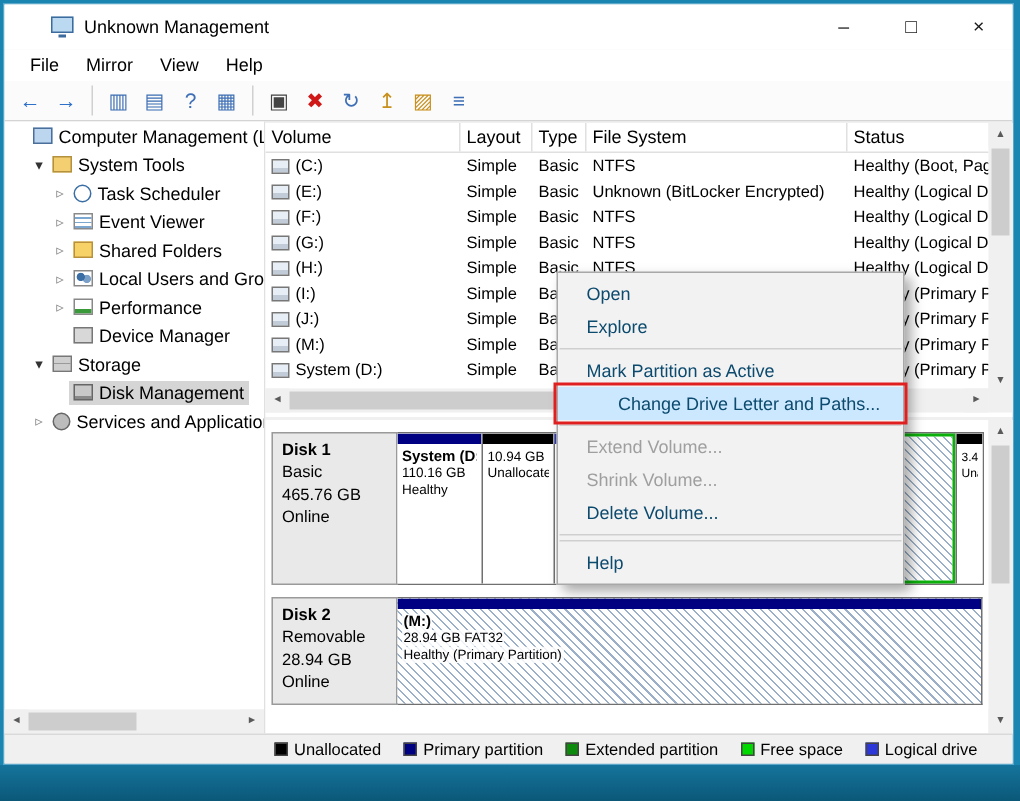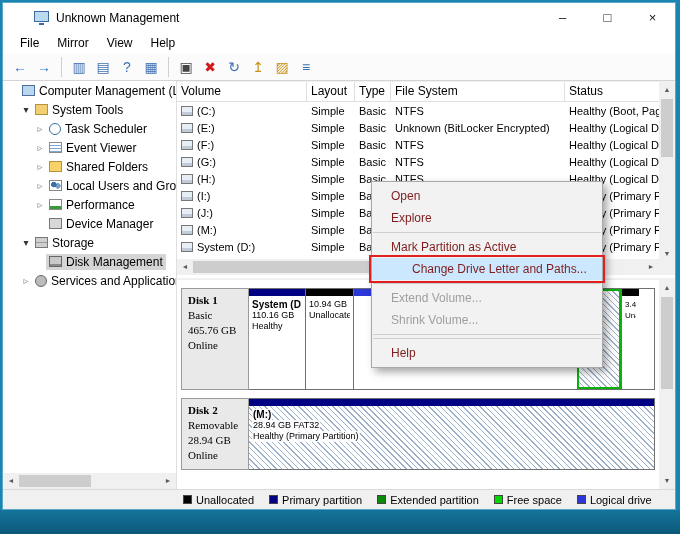--- a/index.html
+++ b/index.html
@@ -78,22 +78,22 @@
   .vcell { padding:0 4px; white-space:nowrap; overflow:hidden; flex:none; display:flex; align-items:center; }
   .vico { width:12px; height:10px; border:1px solid #777; flex:none;
     background:linear-gradient(#e8eef5 0 60%, #c2ccd8 60%); margin-right:4px; }
   .vol-vscroll { position:absolute; right:0; top:0; width:16px; height:180px; background:#f0f0f0; }
   .vol-hscroll { position:absolute; left:0; right:16px; bottom:3px; height:16px; background:#f0f0f0; }
   .corner { position:absolute; right:0; bottom:3px; width:16px; height:16px; background:#f0f0f0; }
 
   .disk-pane { position:absolute; left:0; top:199px; right:0; bottom:0; background:#fff; }
   .disk-vscroll { position:absolute; right:0; top:0; width:16px; bottom:0; background:#f0f0f0; }
   .disk-row { position:absolute; left:4px; right:20px; display:flex; }
-  .dlabel { width:68px; flex:none; border:1px solid #9a9a9a; background:#e9e9e9;
-    padding:4px 6px; font-size:11px; line-height:15px; white-space:nowrap; overflow:hidden;font-family:Liberation Serif, serif; }
+  .dlabel { width:84px; flex:none; border:1px solid #9a9a9a; background:#e9e9e9;
+    padding:4px 6px; font-size:11px; line-height:15px; white-space:nowrap; overflow:hidden; }
   .dname { font-weight:bold; }
   .dparts { flex:1; display:flex; border:1px solid #707070; border-left:none; }
   .part { position:relative; background:#fff; border-left:1px solid #707070; overflow:hidden; flex:none; }
   .part:first-child { border-left:none; }
   .pstrip { height:7px; }
   .ptext { padding:3px 3px; font-size:9px; line-height:11px; white-space:nowrap; }
   .ptext div { overflow:hidden; }
   .pname { font-weight:bold; font-size:10px; }
   .hatch { background:repeating-linear-gradient(45deg,#ffffff 0 3px,#9bb0c8 3px 4px); }
   .ext-frame { border:2px solid #0bb00b; }
@@ -102,21 +102,21 @@
   
   .legend { position:absolute; left:0; right:0; top:486px; height:20px; background:#f0f0f0;
     border-top:1px solid #d9d9d9; display:flex; align-items:center; padding-left:180px; gap:15px;
     font-size:11px; white-space:nowrap; overflow:hidden; }
   .lg-item { display:flex; align-items:center; gap:4px; }
   .lg-sq { width:9px; height:9px; border:1px solid #444; flex:none; }
 
   
   .ctx { position:absolute; left:368px; top:178px; width:232px; background:#f2f2f2;
     border:1px solid #a8a8a8; box-shadow:4px 4px 8px rgba(0,0,0,0.35); padding:3px 0; z-index:50; }
-  .mi { height:22px; line-height:22px; padding-left:19px; font-size:12px; color:#7f1d1d; white-space:nowrap; }
+  .mi { height:22px; line-height:22px; padding-left:19px; font-size:12px; color:#0c4a6e; white-space:nowrap; }
   .mi.disabled { color:#9f9f9f; }
   .mi.hl { background:#cce8ff;padding-left:40px; }
   .msep { height:1px; background:#cfcfcf; margin:3px 1px; }
   .red-box { position:absolute; left:-3px; right:-3px; top:73px; height:28px;
     border:2px solid #e02020; pointer-events:none; }
 </style>
 </head>
 <body>
 
 <div class="screen">
@@ -449,20 +449,21 @@
 
     <div class="ctx">
       <div class="mi">Open</div>
       <div class="mi">Explore</div>
       <div class="msep"></div>
       <div class="mi">Mark Partition as Active</div>
       <div class="mi hl">Change Drive Letter and Paths...</div>
       <div class="msep"></div>
       <div class="mi disabled">Extend Volume...</div>
       <div class="mi disabled">Shrink Volume...</div>
+      <div class="mi">Delete Volume...</div>
       <div class="msep"></div>
       <div class="msep"></div>
       <div class="mi">Help</div>
       <div class="red-box"></div>
     </div>
 
   </div>
 </div>
 
 </body></html>

